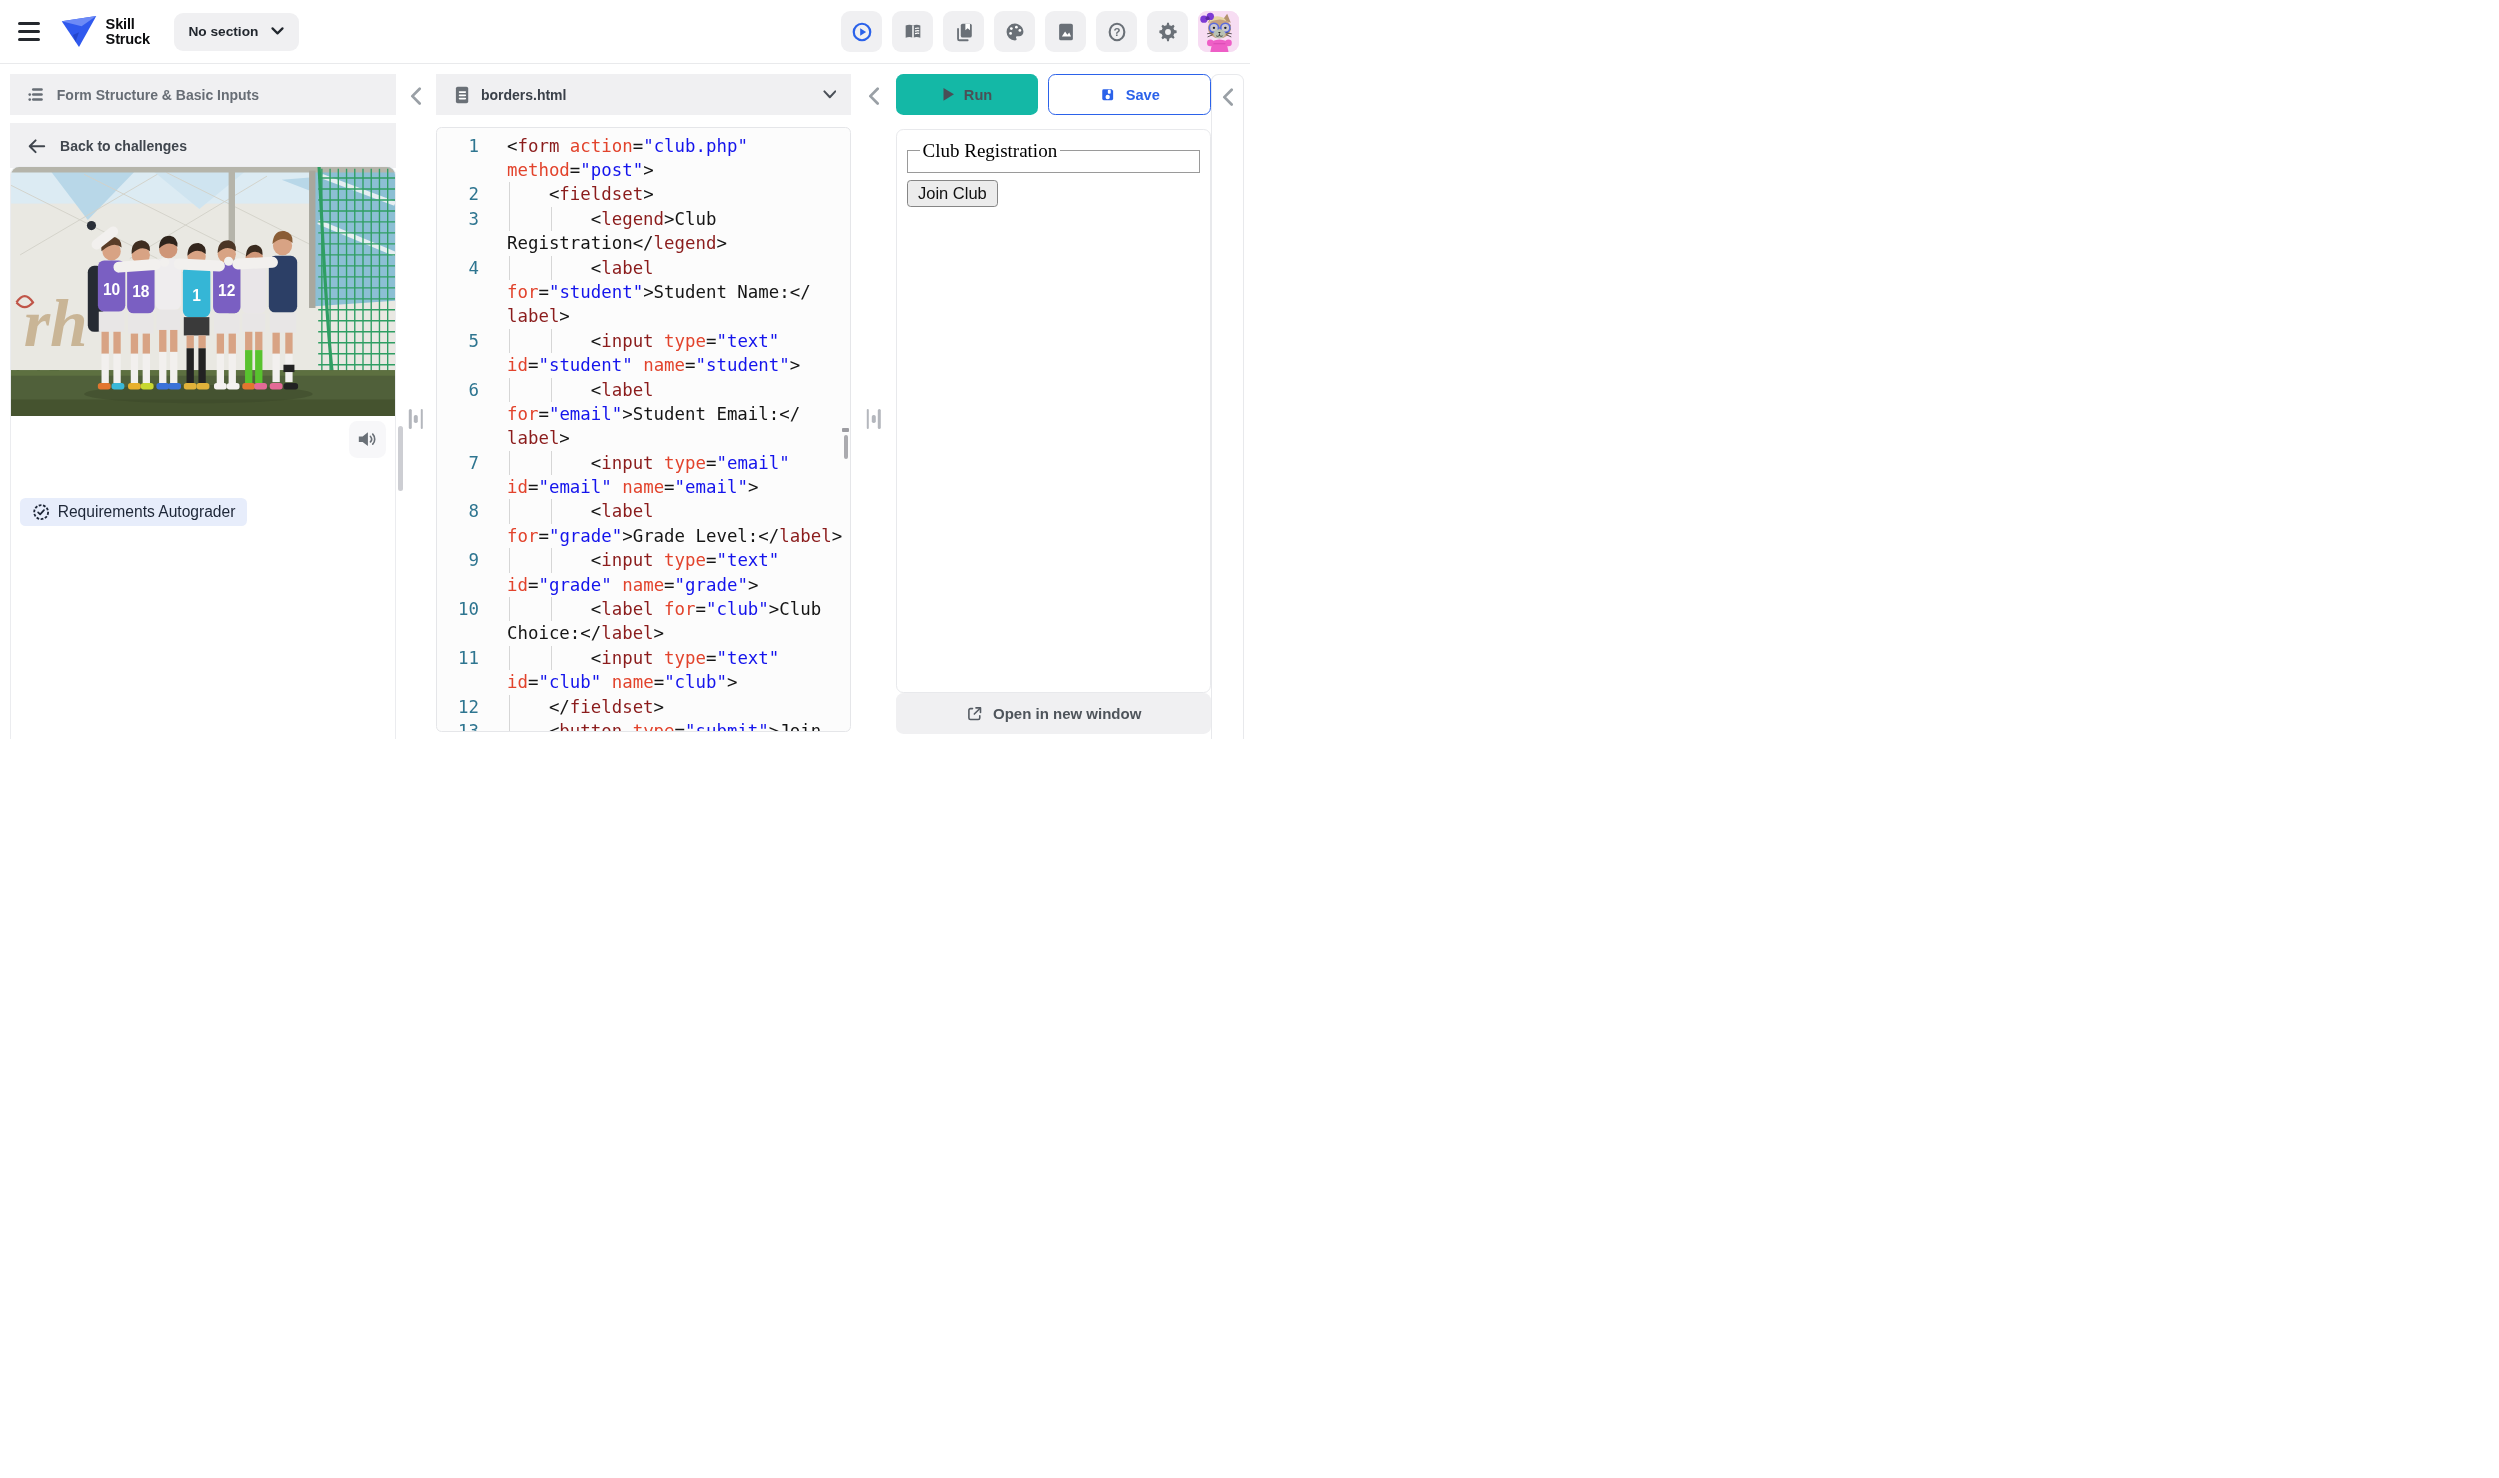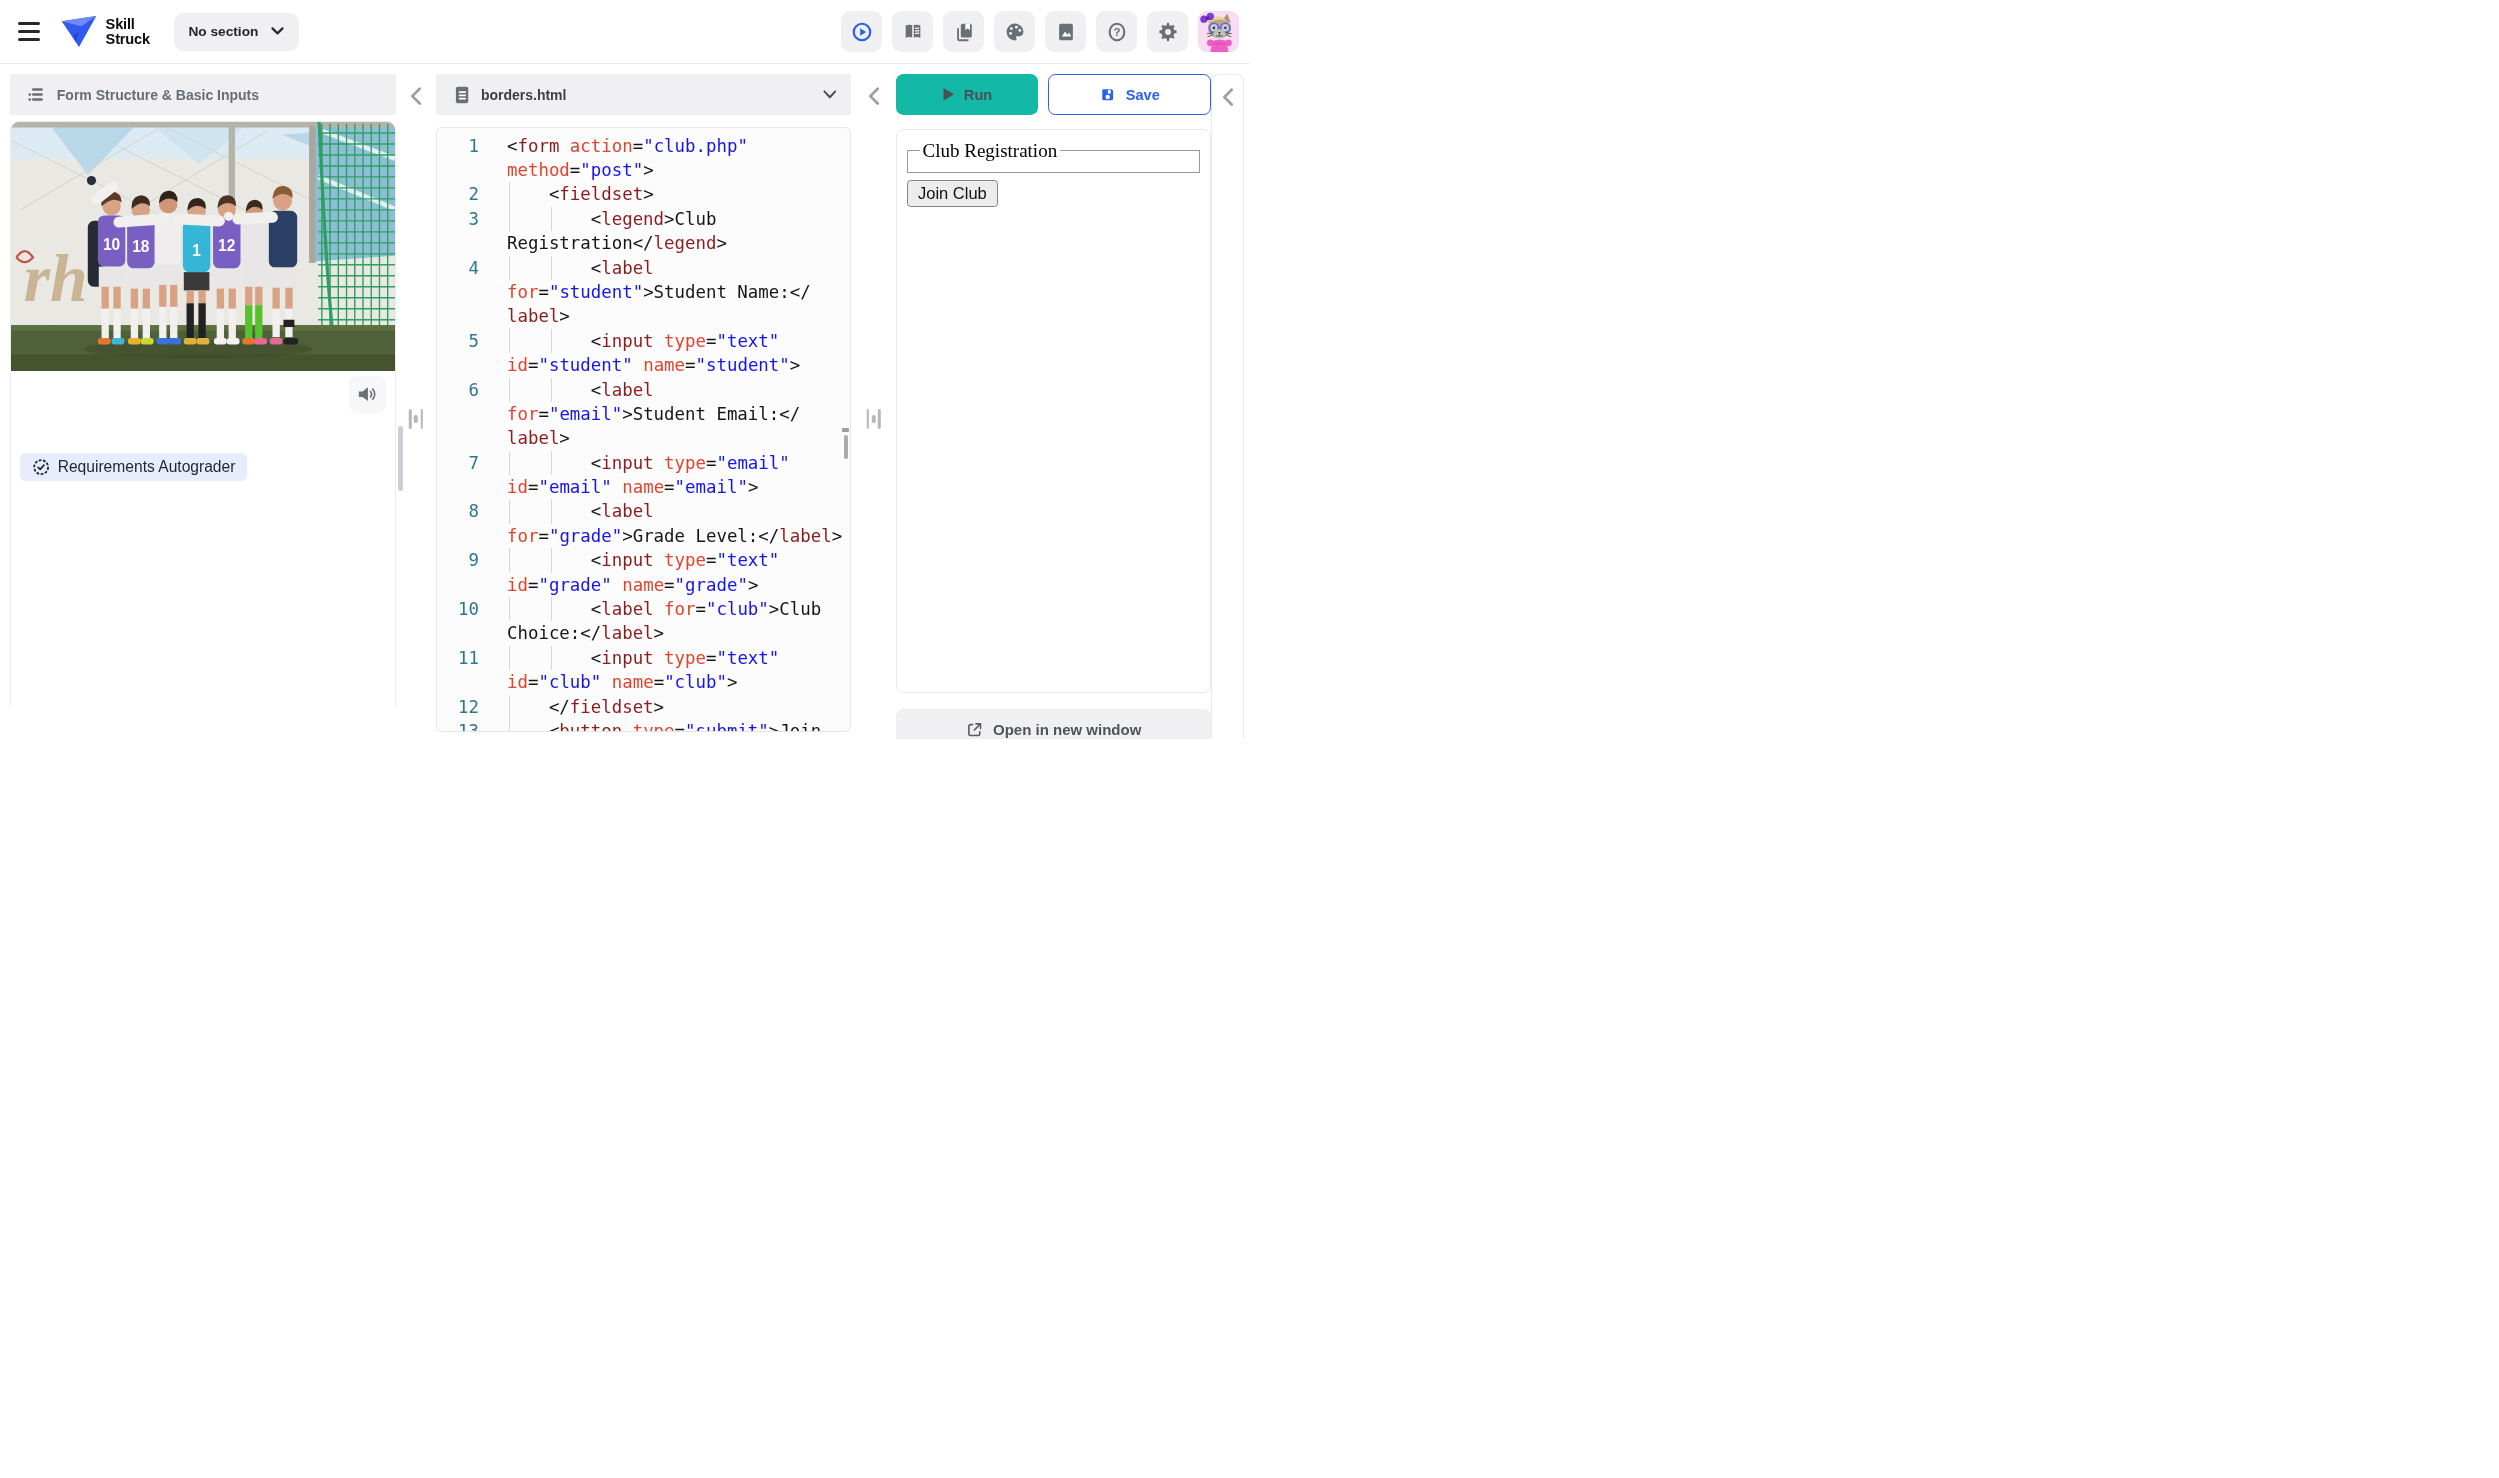--- a/index.html
+++ b/index.html
@@ -67,21 +67,21 @@
   .runsave { display:flex; gap:10px; height:41px; }
   .run-btn { width:142px; border:none; background:#14b8a6; border-radius:7.3px; display:flex; align-items:center; justify-content:center; gap:9.1px; font-family:inherit; font-size:14.6px; font-weight:700; color:#4b5056; cursor:pointer; }
   .save-btn { flex:1; background:#fff; border:1.4px solid #2b62ea; border-radius:7.3px; display:flex; align-items:center; justify-content:center; gap:9.1px; font-family:inherit; font-size:14.6px; font-weight:700; color:#2b62ea; cursor:pointer; }
   .preview-card { margin-top:13.7px; height:564px; background:#fff; border:0.9px solid #e8e9ec; border-radius:7.3px; padding:9.1px; font-family:"Liberation Serif", serif; }
   .preview-card fieldset { border:1.5px solid #9a9a9a; margin:0.9px 0.9px 0 0.9px; padding:1.8px 7.3px 8.2px 7.3px; }
   .preview-card legend { font-size:19px; color:#000; padding:0 2.7px; margin-left:4.6px; }
   .pfrow { display:flex; align-items:center; height:30px; }
   .pfrow label { font-size:19px; color:#000; white-space:nowrap; }
   .pfrow input { width:151px; height:25px; border:0.9px solid #8d8d8d; border-radius:2.7px; margin-left:5.5px; background:#fff; }
   .join-btn { margin:7.3px 0 0 0.9px; font-family:"Liberation Sans", sans-serif; font-size:16.5px; color:#111; background:#ececec; border:0.9px solid #868686; border-radius:3.7px; padding:2.7px 10px; height:27.4px; cursor:pointer; }
-  .openbar { margin-top:16px; height:41px; background:#f0f0f2; border-radius:7.3px; display:flex; align-items:center; justify-content:center; gap:10px; font-size:15px; font-weight:600; color:#4e545b; cursor:pointer; }
+  .openbar { margin-top:0; height:41px; background:#f0f0f2; border-radius:7.3px; display:flex; align-items:center; justify-content:center; gap:10px; font-size:15px; font-weight:600; color:#4e545b; cursor:pointer; }
 </style>
 </head>
 <body>
 
 <div class="canvas">
 
   <header class="topbar">
     <div class="hamb">
         <i></i>
         <i></i>
@@ -198,20 +198,26 @@
         <svg width="18.3" height="18.3" viewBox="0 0 22 22">
           <rect x="6" y="4" width="13" height="3" rx="1.5" fill="#676d75"></rect>
           <circle cx="3.3" cy="11.5" r="1.6" fill="#676d75"></circle>
             <rect x="6" y="10" width="13" height="3" rx="1.5" fill="#676d75"></rect>
           <circle cx="3.3" cy="17.5" r="1.6" fill="#676d75"></circle>
             <rect x="6" y="16" width="13" height="3" rx="1.5" fill="#676d75"></rect>
         </svg>
         <span>Form Structure &amp; Basic Inputs</span>
       </div>
 
+      <div class="gray-bar back-bar">
+        <svg width="19" height="16.5" viewBox="0 0 21 18">
+          <path d="M19 9H3 M9.5 2.5L3 9l6.5 6.5" fill="none" stroke="#40464e" stroke-width="2.2" stroke-linecap="round" stroke-linejoin="round"></path>
+        </svg>
+        <span>Back to challenges</span>
+      </div>
 
       <div class="content-card">
         
         <svg class="photo" viewBox="0 0 420 272" preserveAspectRatio="none">
           <rect width="420" height="272" fill="#e9e8e2"></rect>
           <rect width="420" height="40" fill="#dcebf3"></rect>
           <polygon points="40,0 140,0 84,58" fill="#b8d7e8"></polygon>
           <polygon points="150,0 262,0 206,46" fill="#cfe4f0"></polygon>
           <polygon points="296,14 420,4 420,62" fill="#b8d7e8"></polygon>
           <polygon points="332,4 420,0 420,146 332,152" fill="#8cbfd4"></polygon>

